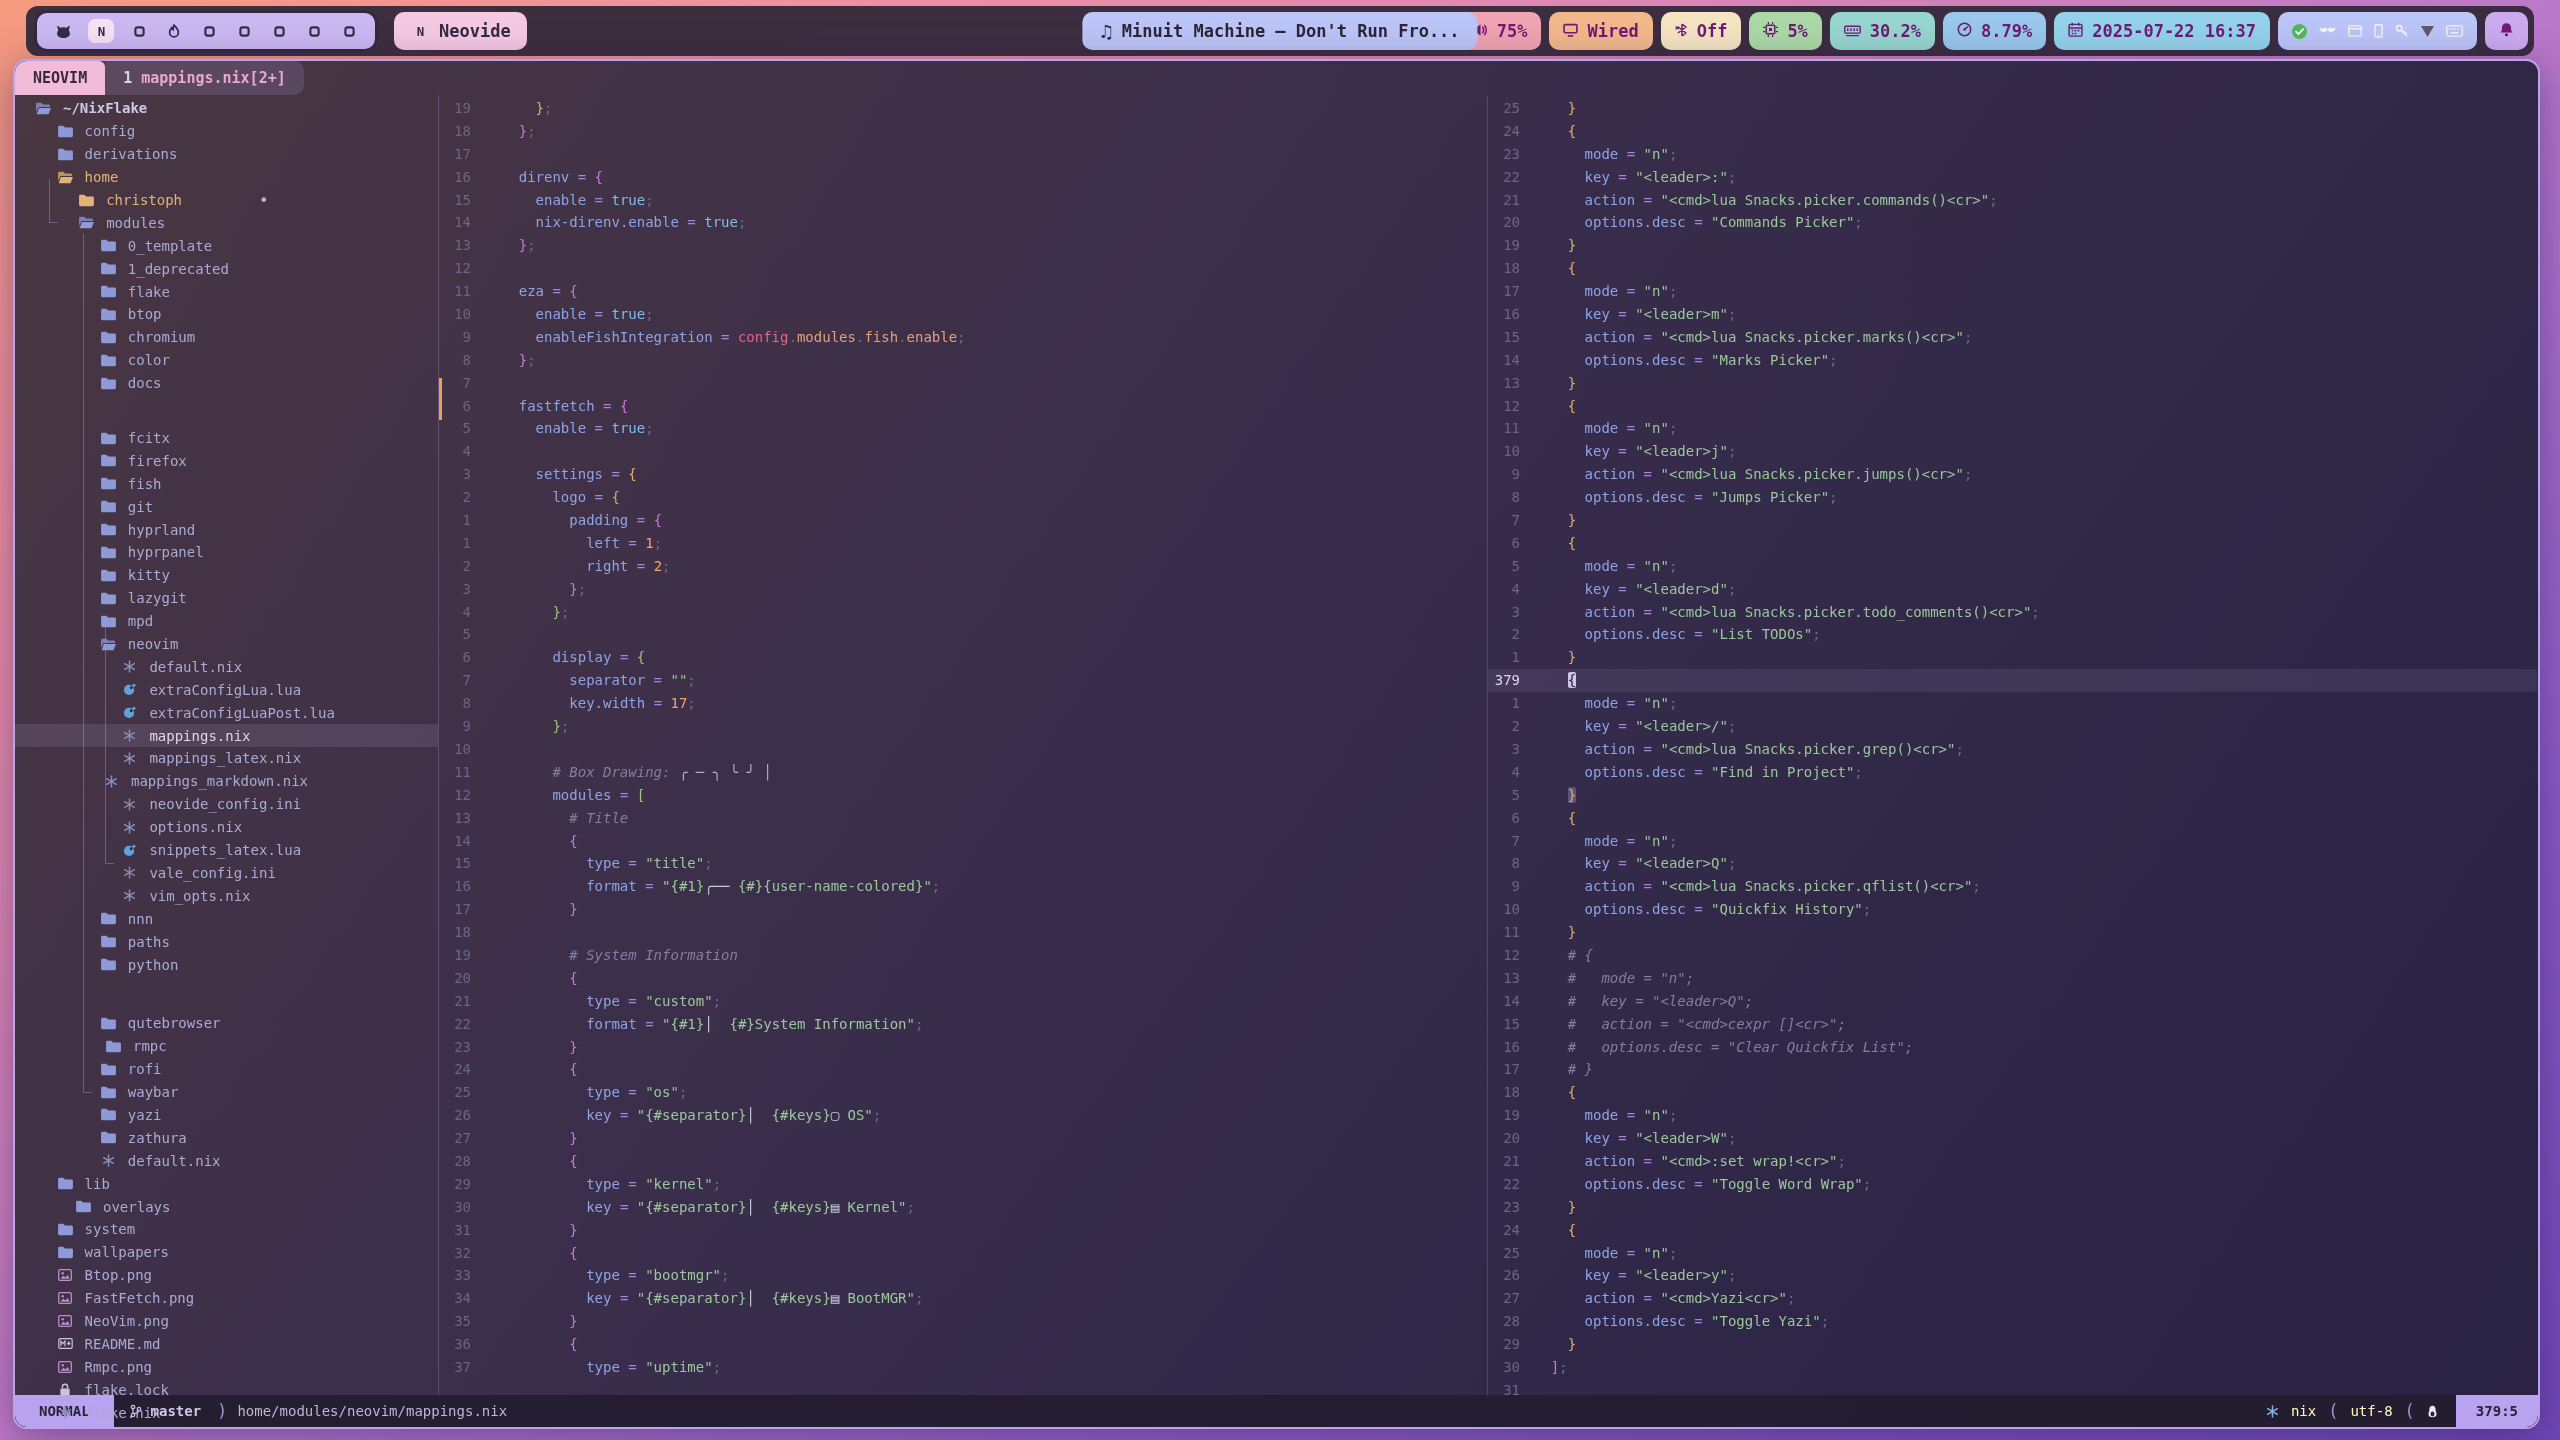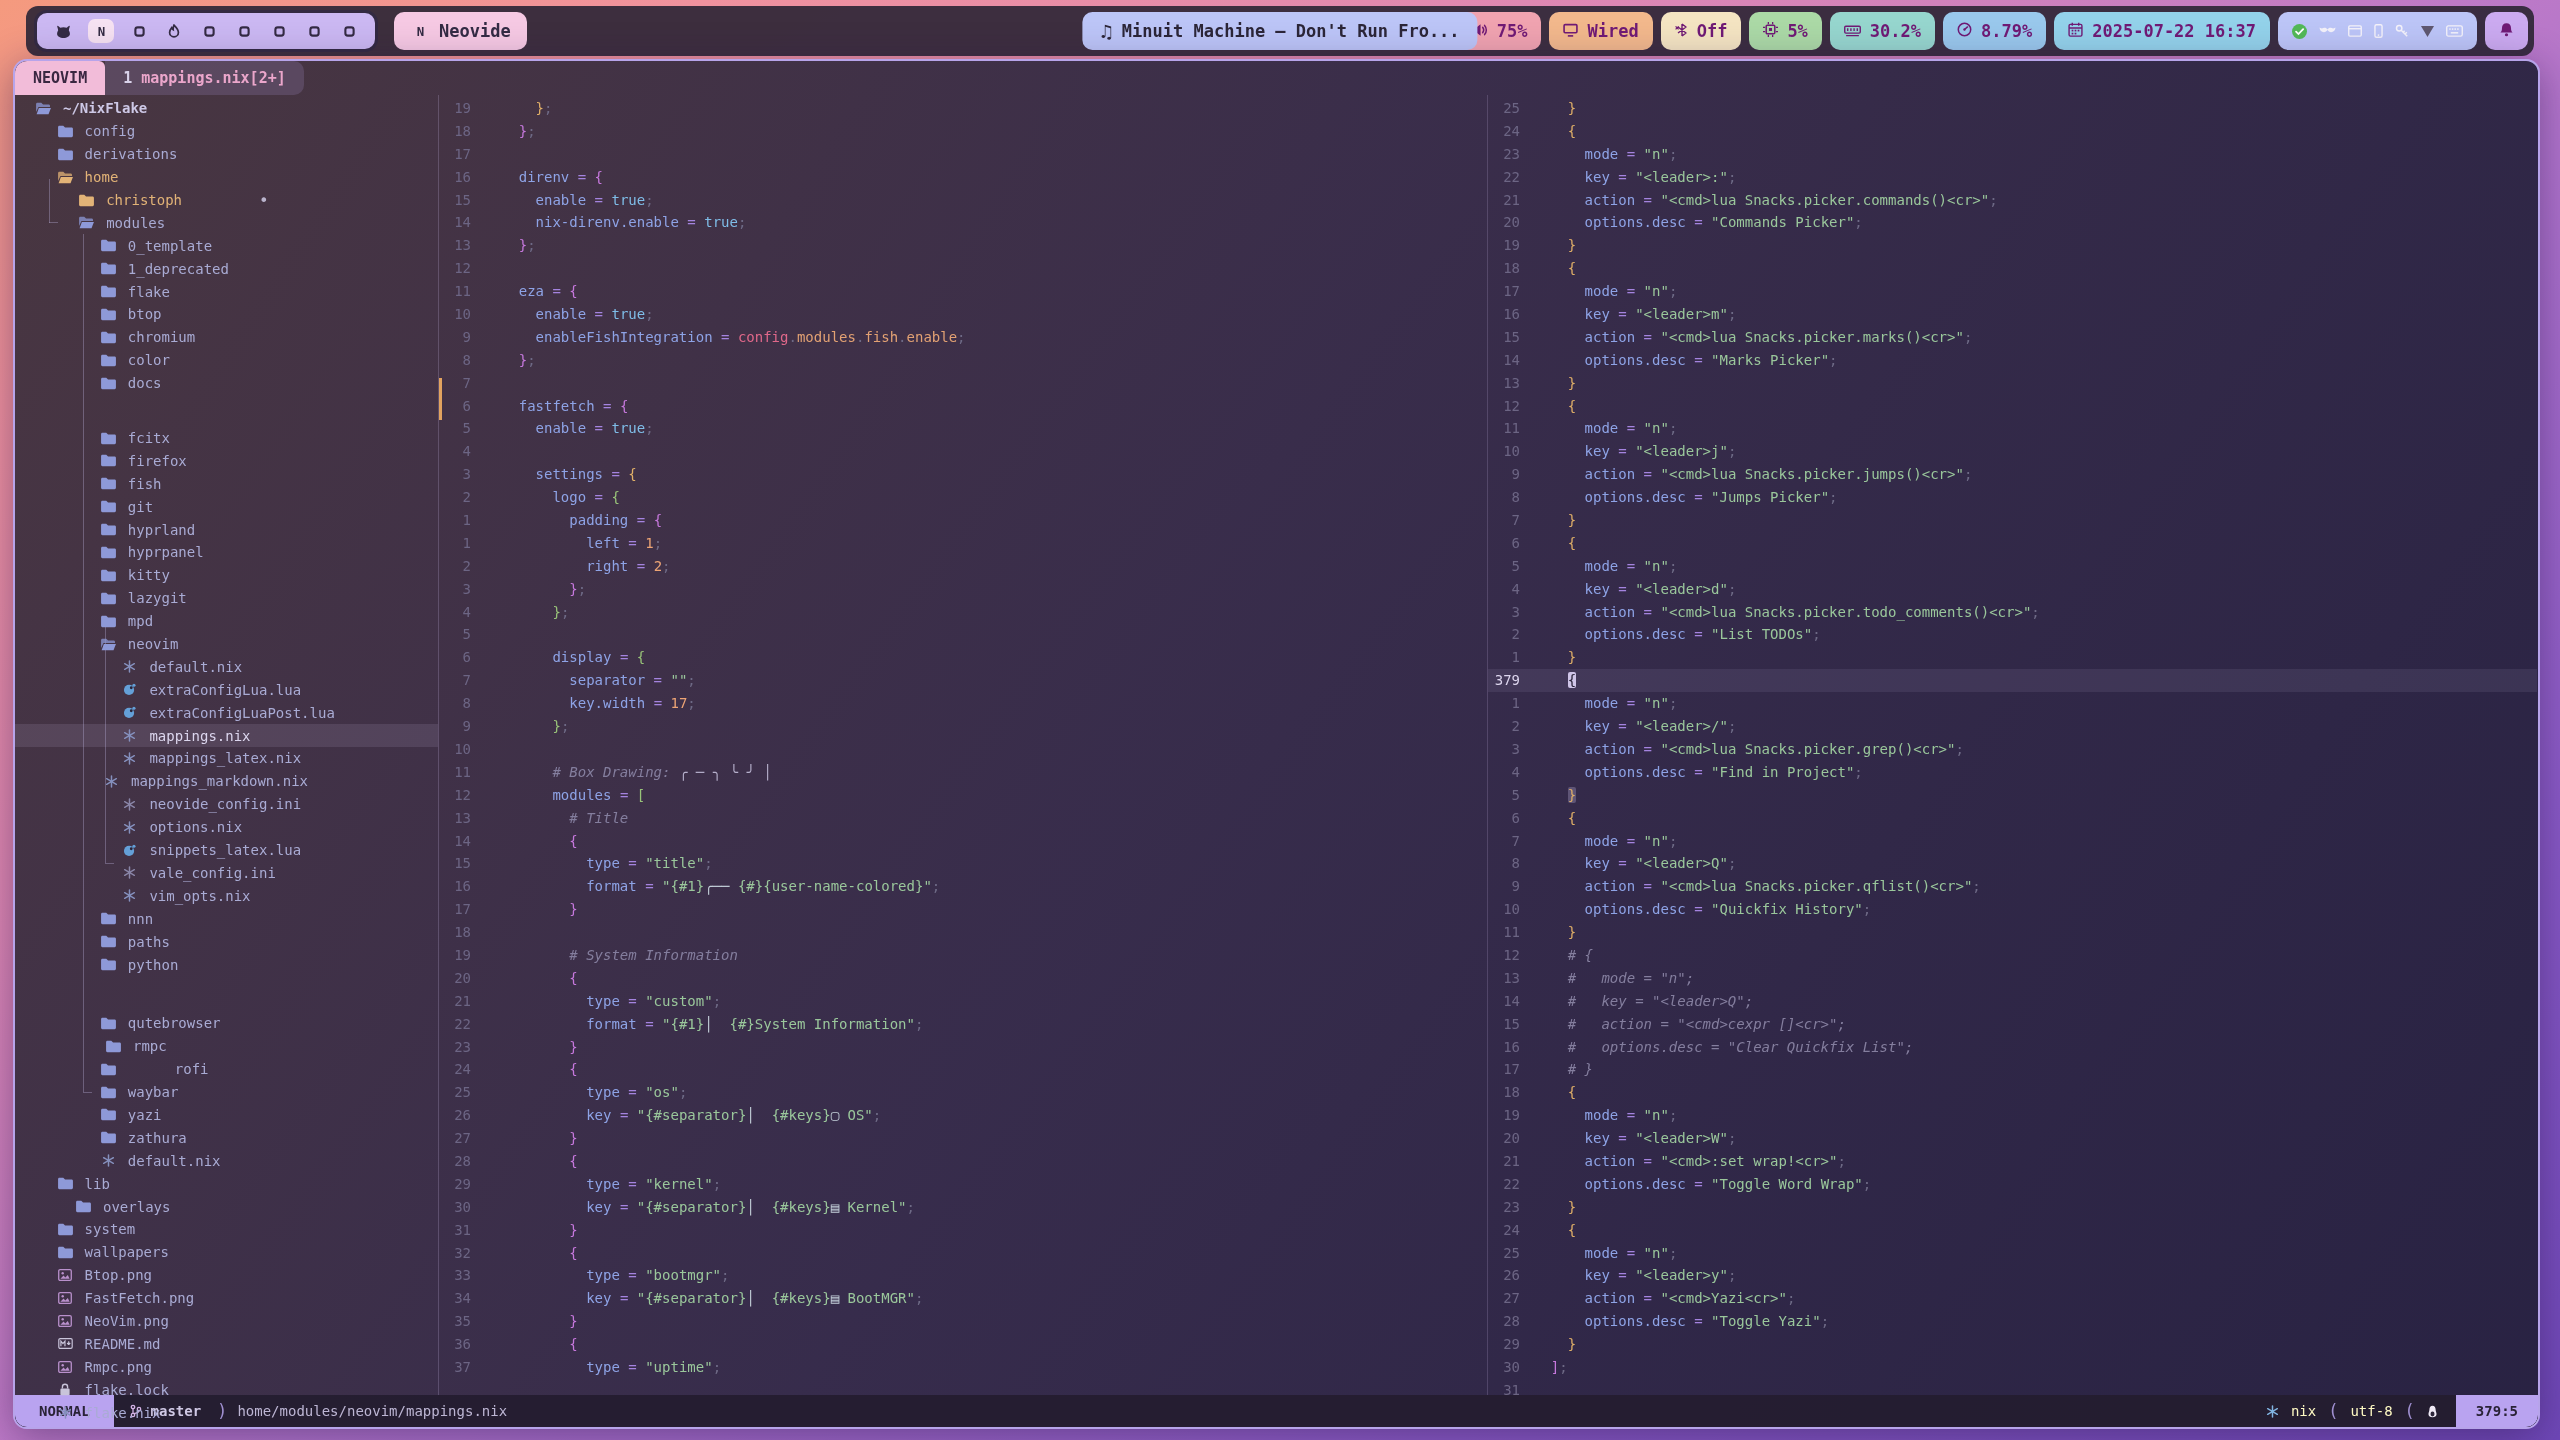--- a/index.html
+++ b/index.html
@@ -632,21 +632,21 @@
           <span class="tlabel ">qutebrowser</span>
         </div>
         <div class="trow" style="padding-left: 90px;">
           <span class="tic i-folder">
             <svg viewBox="0 0 16 14" width="15" height="13">
               <path fill="currentColor" d="M0 2.4C0 1.5.6.9 1.5.9h4.1L7.5 2.7h7C15.4 2.7 16 3.3 16 4.2v7.4c0 .9-.6 1.5-1.5 1.5h-13C.6 13.1 0 12.5 0 11.6z"></path>
             </svg>
           </span>
           <span class="tlabel ">rmpc</span>
         </div>
-        <div class="trow" style="padding-left: 84.8px; gap: 47px;">
+        <div class="trow" style="padding-left: 84.8px;">
           <span class="tic i-folder">
             <svg viewBox="0 0 16 14" width="15" height="13">
               <path fill="currentColor" d="M0 2.4C0 1.5.6.9 1.5.9h4.1L7.5 2.7h7C15.4 2.7 16 3.3 16 4.2v7.4c0 .9-.6 1.5-1.5 1.5h-13C.6 13.1 0 12.5 0 11.6z"></path>
             </svg>
           </span>
           <span class="tlabel ">rofi</span>
         </div>
         <div class="trow" style="padding-left: 84.8px;">
           <span class="tic i-folder">
             <svg viewBox="0 0 16 14" width="15" height="13">

